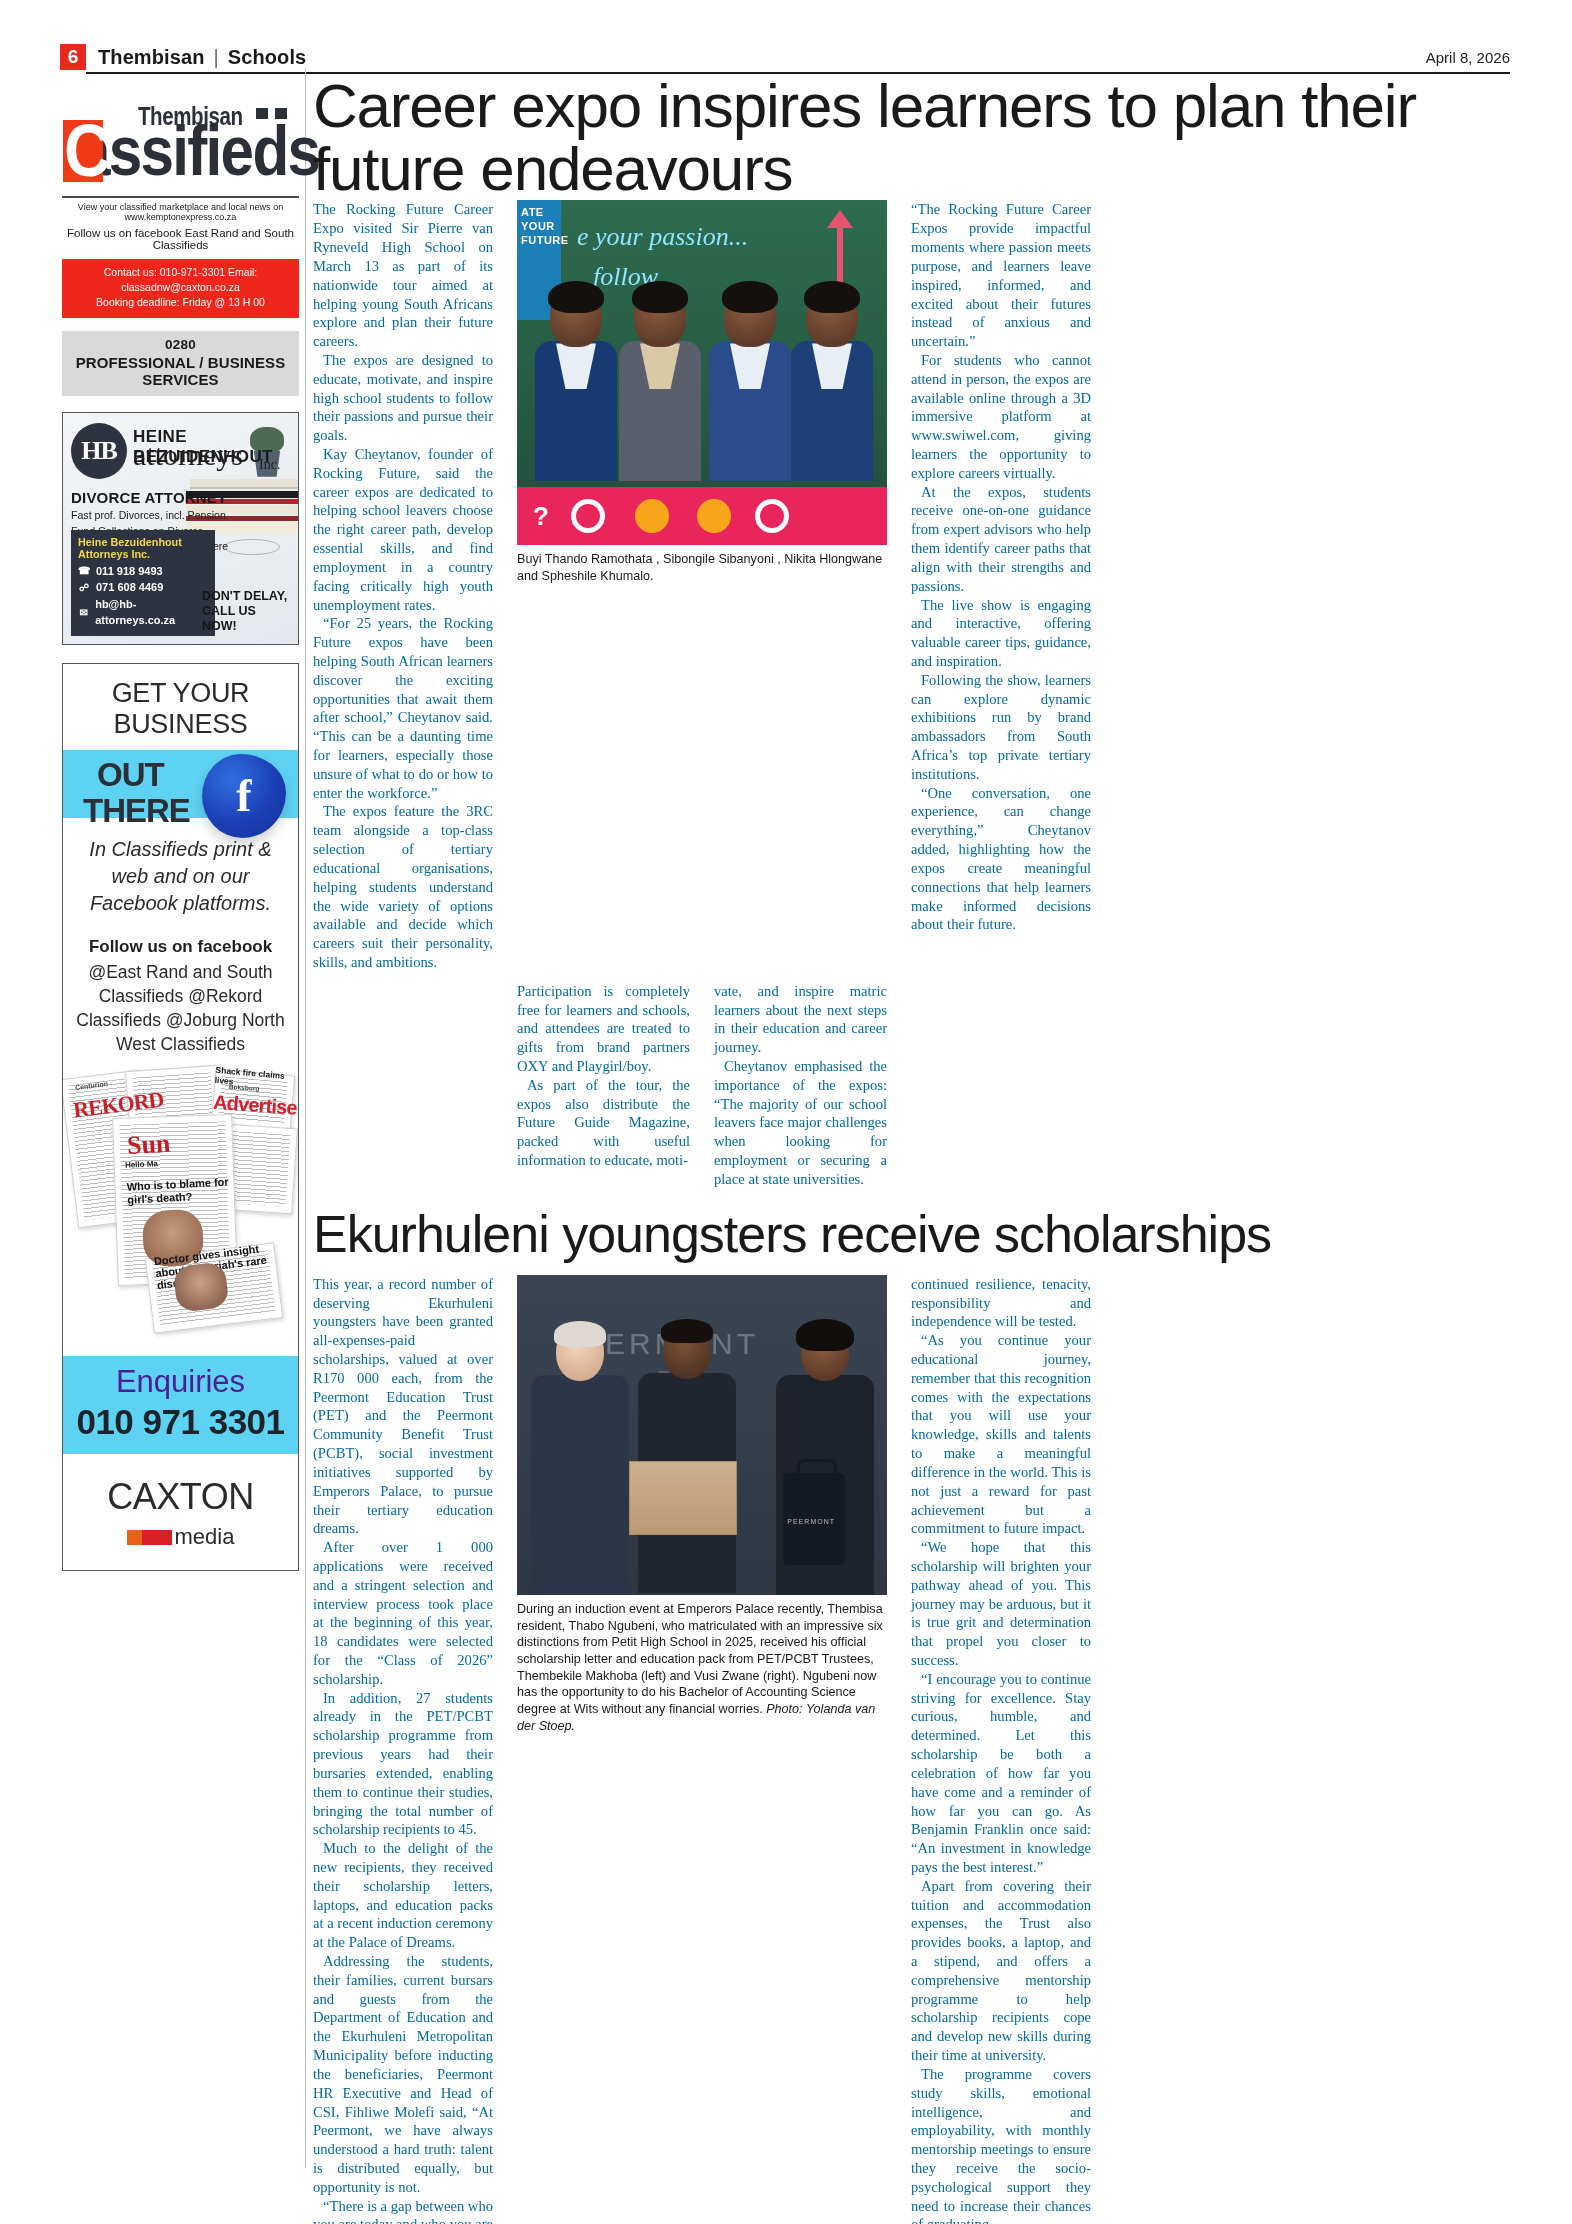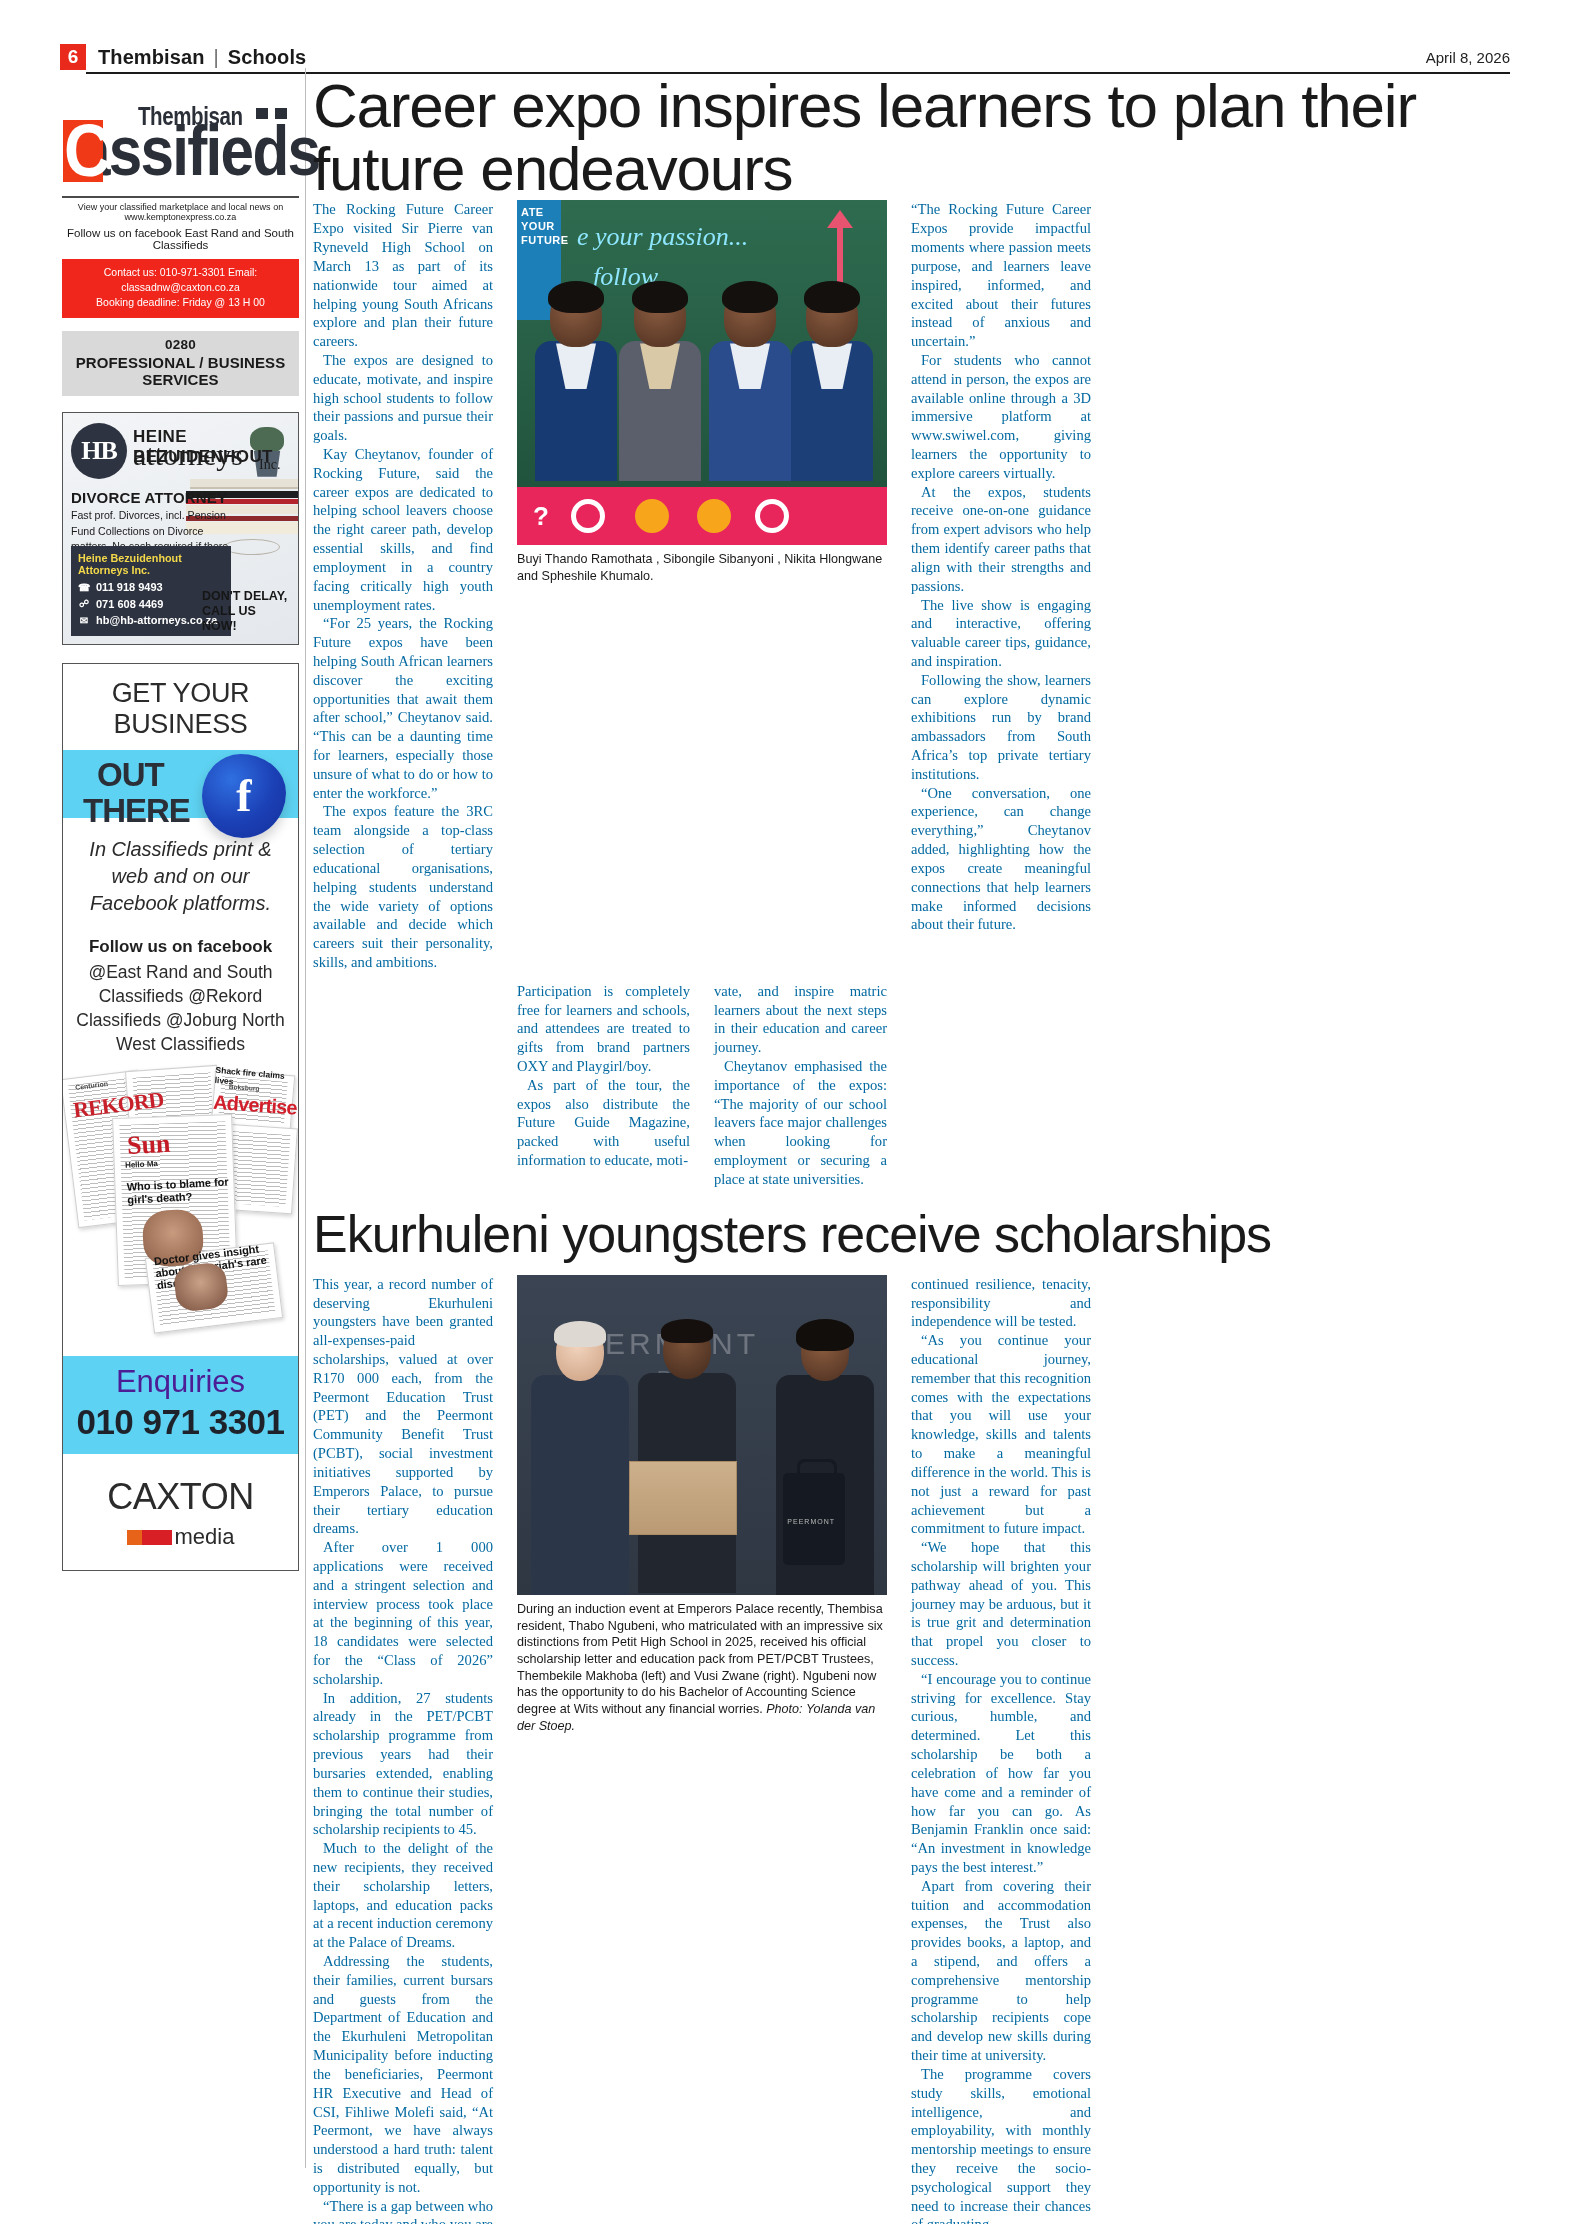--- a/index.html
+++ b/index.html
@@ -168,21 +168,21 @@
     position: absolute; right: 0; top: 103px; width: 112px; height: 5px; background: #8d2a2c;
   }
   .hb-book6 {
     position: absolute; right: 0; top: 109px; width: 112px; height: 12px; background: #f1ebdc;
   }
   .hb-glasses {
     position: absolute; right: 18px; top: 126px; width: 56px; height: 16px;
     border: 1.6px solid #b9b4a9; border-radius: 50%;
   }
   .hb-contact {
-    position: absolute; left: 8px; bottom: 8px; width: 160px;
+    position: absolute; left: 8px; bottom: 8px; width: 144px;
     background: #2d3340; color: #fff; padding: 6px 7px 7px;
   }
   .hb-contact .firm {
     color: #f4d94a; font-size: 10.8px; font-weight: bold; margin-bottom: 3px;
     font-family: "Liberation Sans Narrow","Liberation Sans",sans-serif;
   }
   .hb-contact .line {
     font-size: 11px; font-weight: bold; line-height: 1.5;
     font-family: "Liberation Sans Narrow","Liberation Sans",sans-serif;
     display: flex; gap: 6px; align-items: center;

